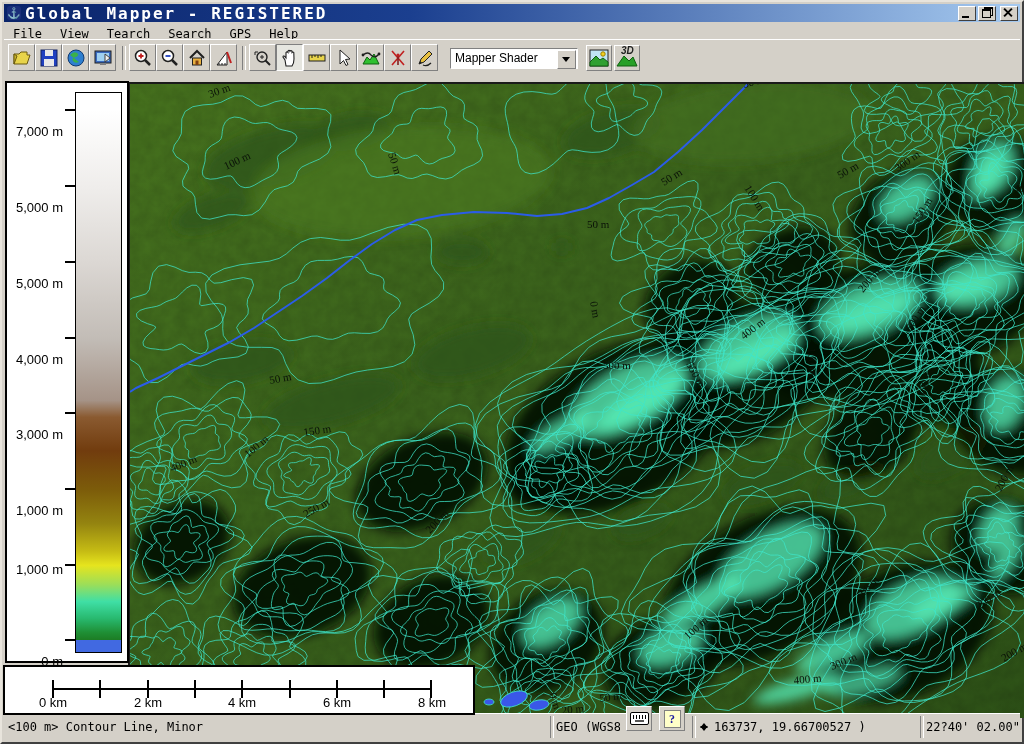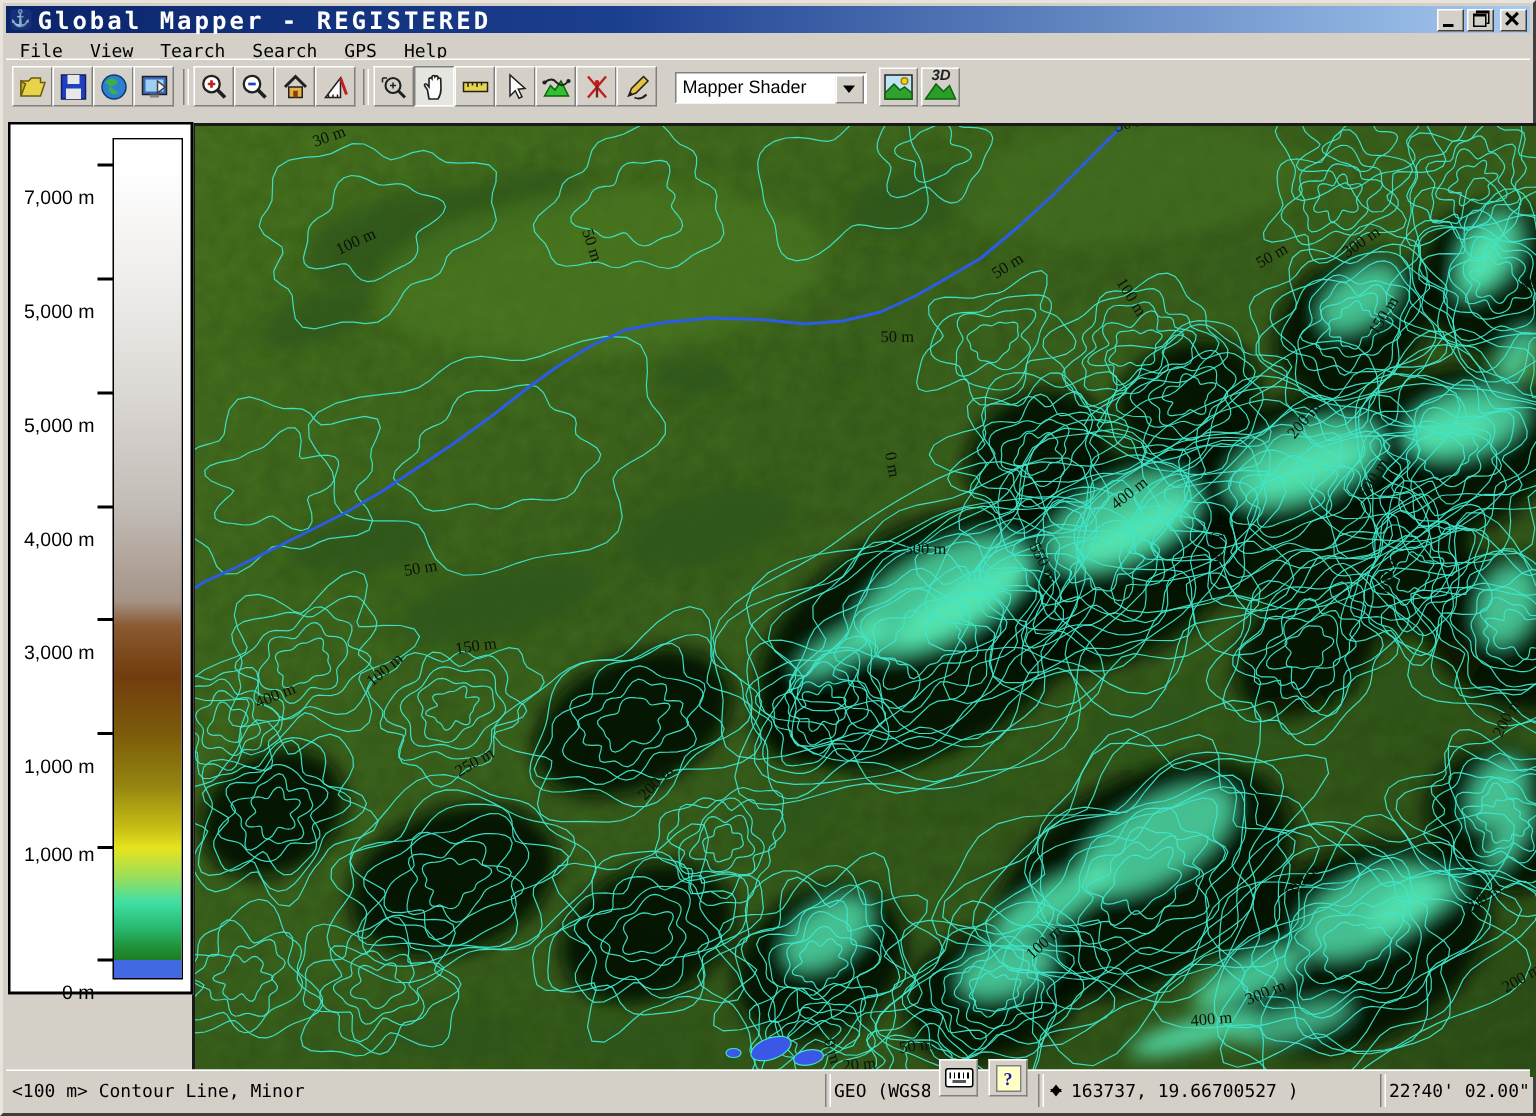--- a/index.html
+++ b/index.html
@@ -656,20 +656,39 @@
                 <stop offset="96.5%" stop-color="#1f8f35"></stop>
                 <stop offset="98%" stop-color="#1c7a22"></stop>
               </linearGradient>
             </defs>
           <rect x="0" y="0" width="45" height="559" fill="url(#legendGrad)"></rect>
           <rect id="belowZero" x="0" y="547" width="45" height="12" fill="#4169e1"></rect>
         </svg>
       </div>
     </div>
 
+    <div class="scalebar">
+      <div class="sb-line"></div>
+      <div id="sbticks">
+          <div class="sb-tick" style="left: 47px;"></div>
+          <div class="sb-tick" style="left: 94.3px;"></div>
+          <div class="sb-tick" style="left: 141.6px;"></div>
+          <div class="sb-tick" style="left: 188.9px;"></div>
+          <div class="sb-tick" style="left: 236.2px;"></div>
+          <div class="sb-tick" style="left: 283.5px;"></div>
+          <div class="sb-tick" style="left: 330.8px;"></div>
+          <div class="sb-tick" style="left: 378.1px;"></div>
+          <div class="sb-tick" style="left: 425.4px;"></div>
+        </div>
+      <span class="sb-lbl" style="left:18px">0 km</span>
+      <span class="sb-lbl" style="left:113px">2 km</span>
+      <span class="sb-lbl" style="left:207px">4 km</span>
+      <span class="sb-lbl" style="left:302px">6 km</span>
+      <span class="sb-lbl" style="left:397px">8 km</span>
+    </div>
   </div>
 
   <div class="statusbar">
     <span class="st-left">&lt;100 m&gt; Contour Line, Minor</span>
     <span class="st-sep" style="left:546px"></span>
     <span class="st-proj">GEO (WGS8&lt;</span>
     <div class="st-btn" style="left:622px">
         <span class="kbd-icon"></span>
       </div>
     <div class="st-btn" style="left:655px">

